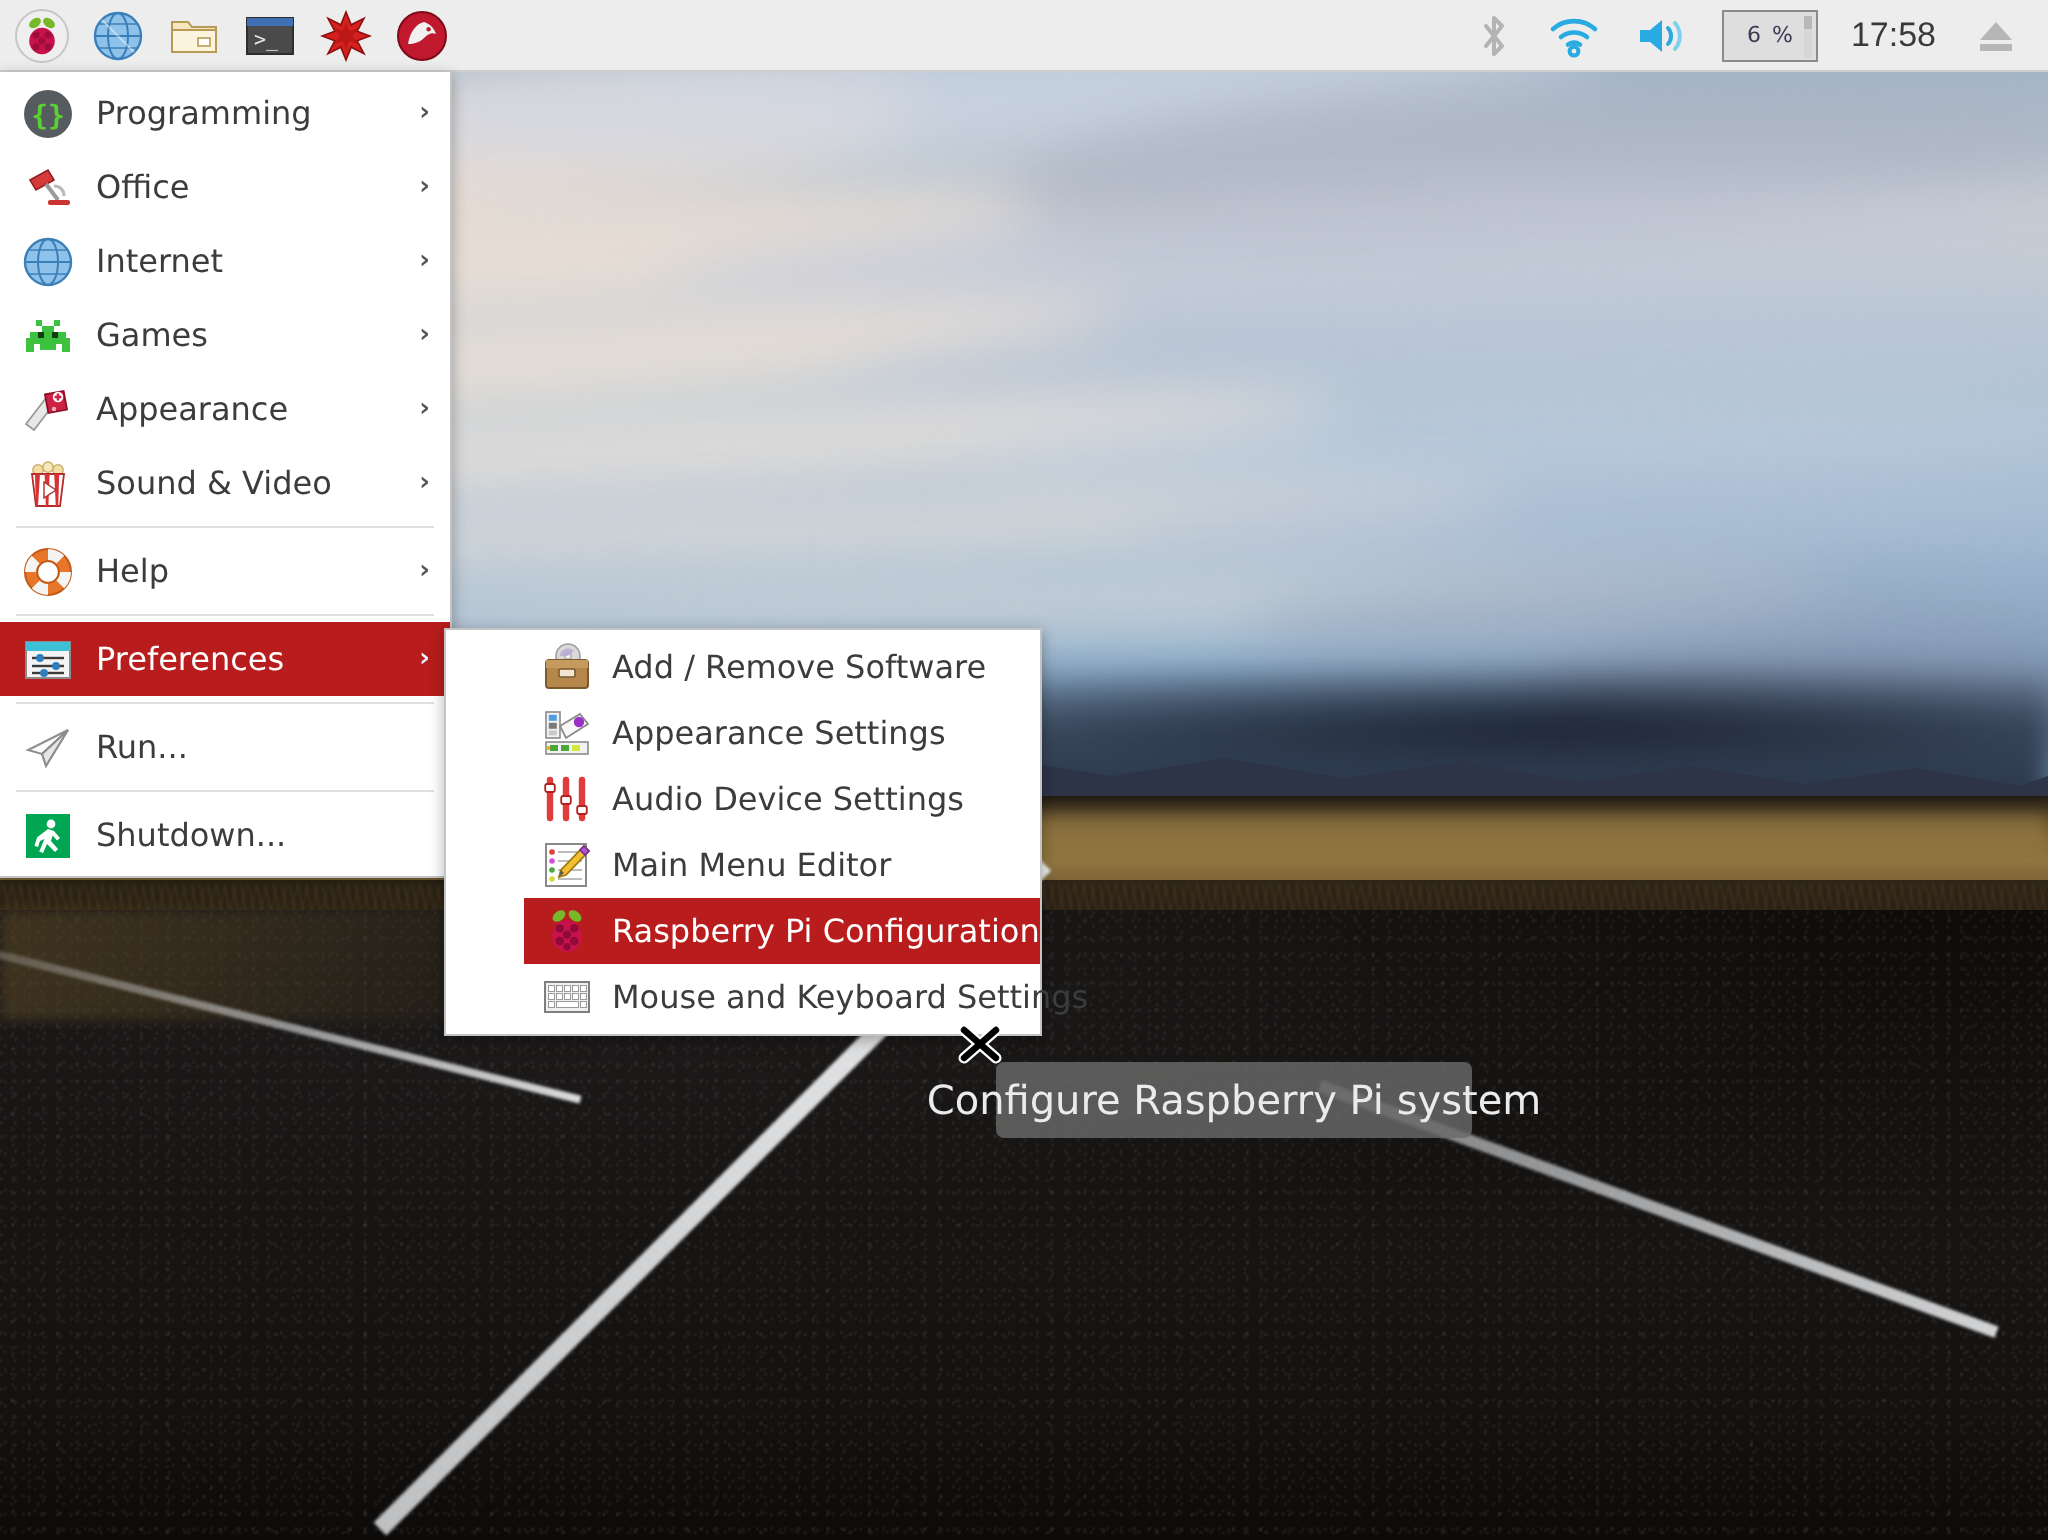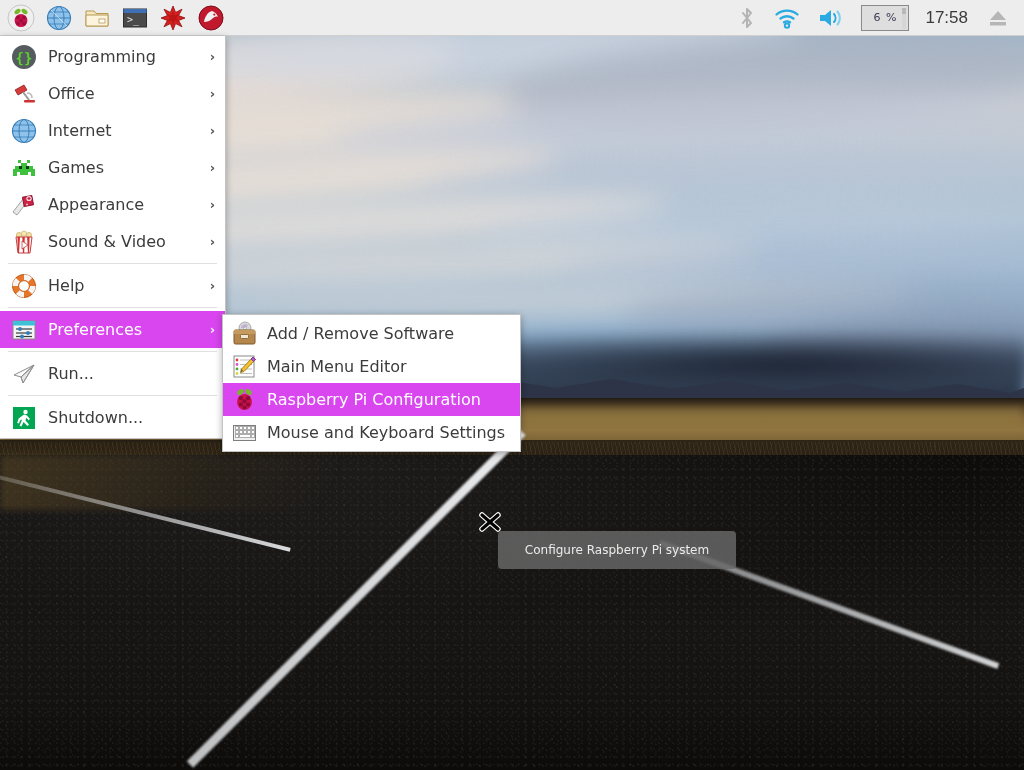--- a/index.html
+++ b/index.html
@@ -185,36 +185,36 @@
   .mi {
     display:flex; align-items:center;
     height: 37px;
     padding: 0 6px 0 10px;
     cursor: pointer;
     position: relative;
   }
   .mi .ico { width:28px; height:28px; flex:0 0 28px; display:flex; align-items:center; justify-content:center; margin-right:10px;}
   .mi .lbl { font-size:16px; color:#3c3c3c; white-space:nowrap; font-family:"DejaVu Sans", sans-serif;}
   .mi .arrow { margin-left:auto; font-size:13px; color:#555; font-weight:bold; padding-right:4px;}
-  .mi.sel { background:#d946ef; }
+  .mi.sel { background:#b91c1c; }
   .mi.sel .lbl { color:#ffffff; }
   .mi.sel .arrow { color:#eaf4ff; }
   .msep { height:1px; background:#e0e0e0; margin:3px 8px; }
 
-  #sub-menu .mi { height: 33px; padding-left:8px; }
+  #sub-menu .mi { height: 33px; padding-left:8px;margin-left:39px; }
   #sub-menu .mi .ico { width:26px; height:26px; flex:0 0 26px; margin-right:10px;}
 
   
   #tooltip {
     position:absolute; left:498px; top:531px;
     width: 238px; height: 38px;
     background: rgba(105,105,105,.82);
     border-radius: 4px;
     display:flex; align-items:center; justify-content:center;
-    color:#ebebeb; font-size:12px;
+    color:#ebebeb; font-size:20px;
     font-family:"DejaVu Sans", sans-serif;
     z-index: 60;
     white-space:nowrap;
   }
 
   
   #cursor { position:absolute; left:476px; top:508px; width:28px; height:28px; z-index:70; pointer-events:none; }
 </style>
 </head>
 <body>
@@ -544,21 +544,56 @@
           <circle cx="13" cy="7" r="1.6" fill="#f5f5f5" stroke="#9b9b9b" stroke-width=".6"></circle>
           <path d="M9,7 A4,4 0 0 1 16,4.5 L13,7 Z" fill="#b8a7d0" opacity=".8"></path>
           <rect x="2" y="9" width="21" height="14" rx="1.5" fill="#b5874c" stroke="#7d5a2c" stroke-width="1"></rect>
           <rect x="2" y="9" width="21" height="4" fill="#c59a5e"></rect>
           <rect x="8.5" y="13.5" width="8" height="4" rx="1" fill="#f0e6d2" stroke="#7d5a2c" stroke-width=".8"></rect>
         </svg>
       </span>
       <span class="lbl">Add / Remove Software</span>
     </div>
 
-
+    <div class="mi">
+      <span class="ico">
+        <svg width="25" height="25" viewBox="0 0 25 25">
+          <rect x="2" y="2" width="7" height="13" fill="#f2f2f2" stroke="#8a8a8a" stroke-width=".8"></rect>
+          <rect x="3.4" y="3.4" width="4" height="3" fill="#4f9fe0"></rect>
+          <rect x="3.4" y="7.4" width="4" height="3" fill="#7a7a7a"></rect>
+          <rect x="3.4" y="11.2" width="4" height="2.5" fill="#c9c9c9"></rect>
+          <path d="M9,9 L19,3 L23,8 L12,15 Z" fill="#f7f7f7" stroke="#8a8a8a" stroke-width=".9"></path>
+          <circle cx="18.5" cy="7" r="2.6" fill="#9b2fc4"></circle>
+          <rect x="2" y="17" width="21" height="6" fill="#f2f2f2" stroke="#8a8a8a" stroke-width=".8"></rect>
+          <rect x="4" y="18.5" width="4" height="3" fill="#4aa83a"></rect>
+          <rect x="9.5" y="18.5" width="4" height="3" fill="#4aa83a"></rect>
+          <rect x="15" y="18.5" width="4" height="3" fill="#d5e840"></rect>
+          <circle cx="3.2" cy="20" r="1" fill="#e0b020"></circle>
+        </svg>
+      </span>
+      <span class="lbl">Appearance Settings</span>
+    </div>
+
+    <div class="mi">
+      <span class="ico">
+        <svg width="25" height="25" viewBox="0 0 25 25">
+          <g stroke="#e03c3c" stroke-width="3.2" stroke-linecap="round">
+            <line x1="4" y1="3" x2="4" y2="22"></line>
+            <line x1="12" y1="3" x2="12" y2="22"></line>
+            <line x1="20" y1="3" x2="20" y2="22"></line>
+          </g>
+          <g fill="#ffffff" stroke="#b02020" stroke-width=".9">
+            <rect x="1.6" y="5" width="4.8" height="4" rx="1"></rect>
+            <rect x="9.6" y="11" width="4.8" height="4" rx="1"></rect>
+            <rect x="17.6" y="16" width="4.8" height="4" rx="1"></rect>
+          </g>
+        </svg>
+      </span>
+      <span class="lbl">Audio Device Settings</span>
+    </div>
 
     <div class="mi">
       <span class="ico">
         <svg width="25" height="25" viewBox="0 0 25 25">
           <rect x="2" y="2" width="20" height="21" fill="#ffffff" stroke="#8a8a8a" stroke-width="1"></rect>
           <circle cx="5" cy="6" r="1.4" fill="#e03c3c"></circle>
           <circle cx="5" cy="10.5" r="1.4" fill="#d94fd9"></circle>
           <circle cx="5" cy="15" r="1.4" fill="#4aa83a"></circle>
           <circle cx="5" cy="19.5" r="1.4" fill="#d7d73a"></circle>
           <g stroke="#bdbdbd" stroke-width="1">

